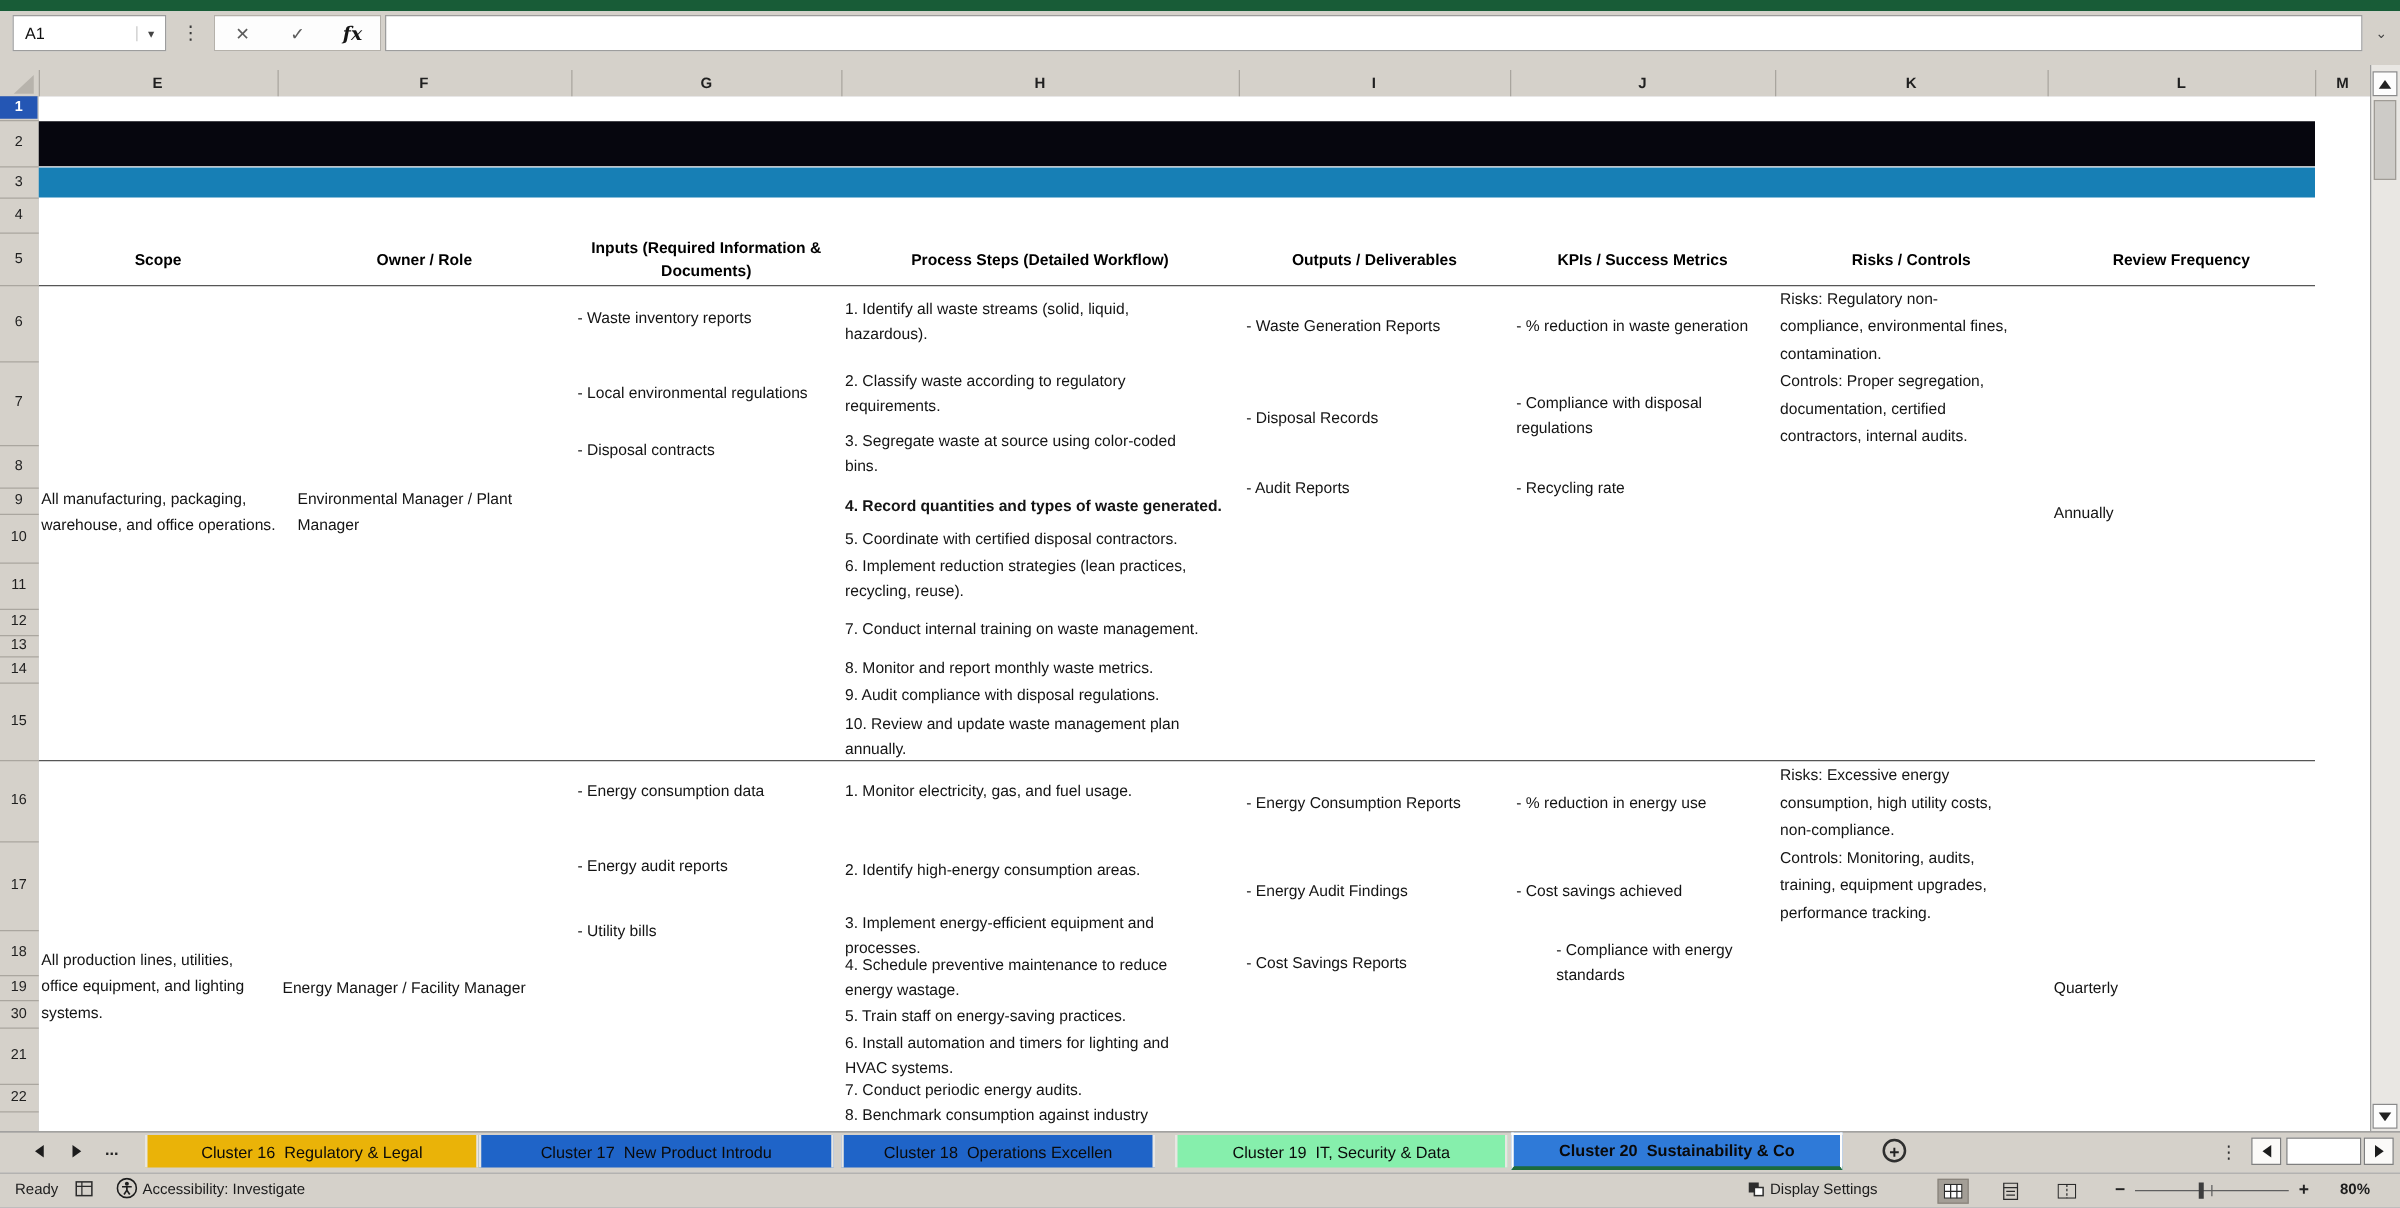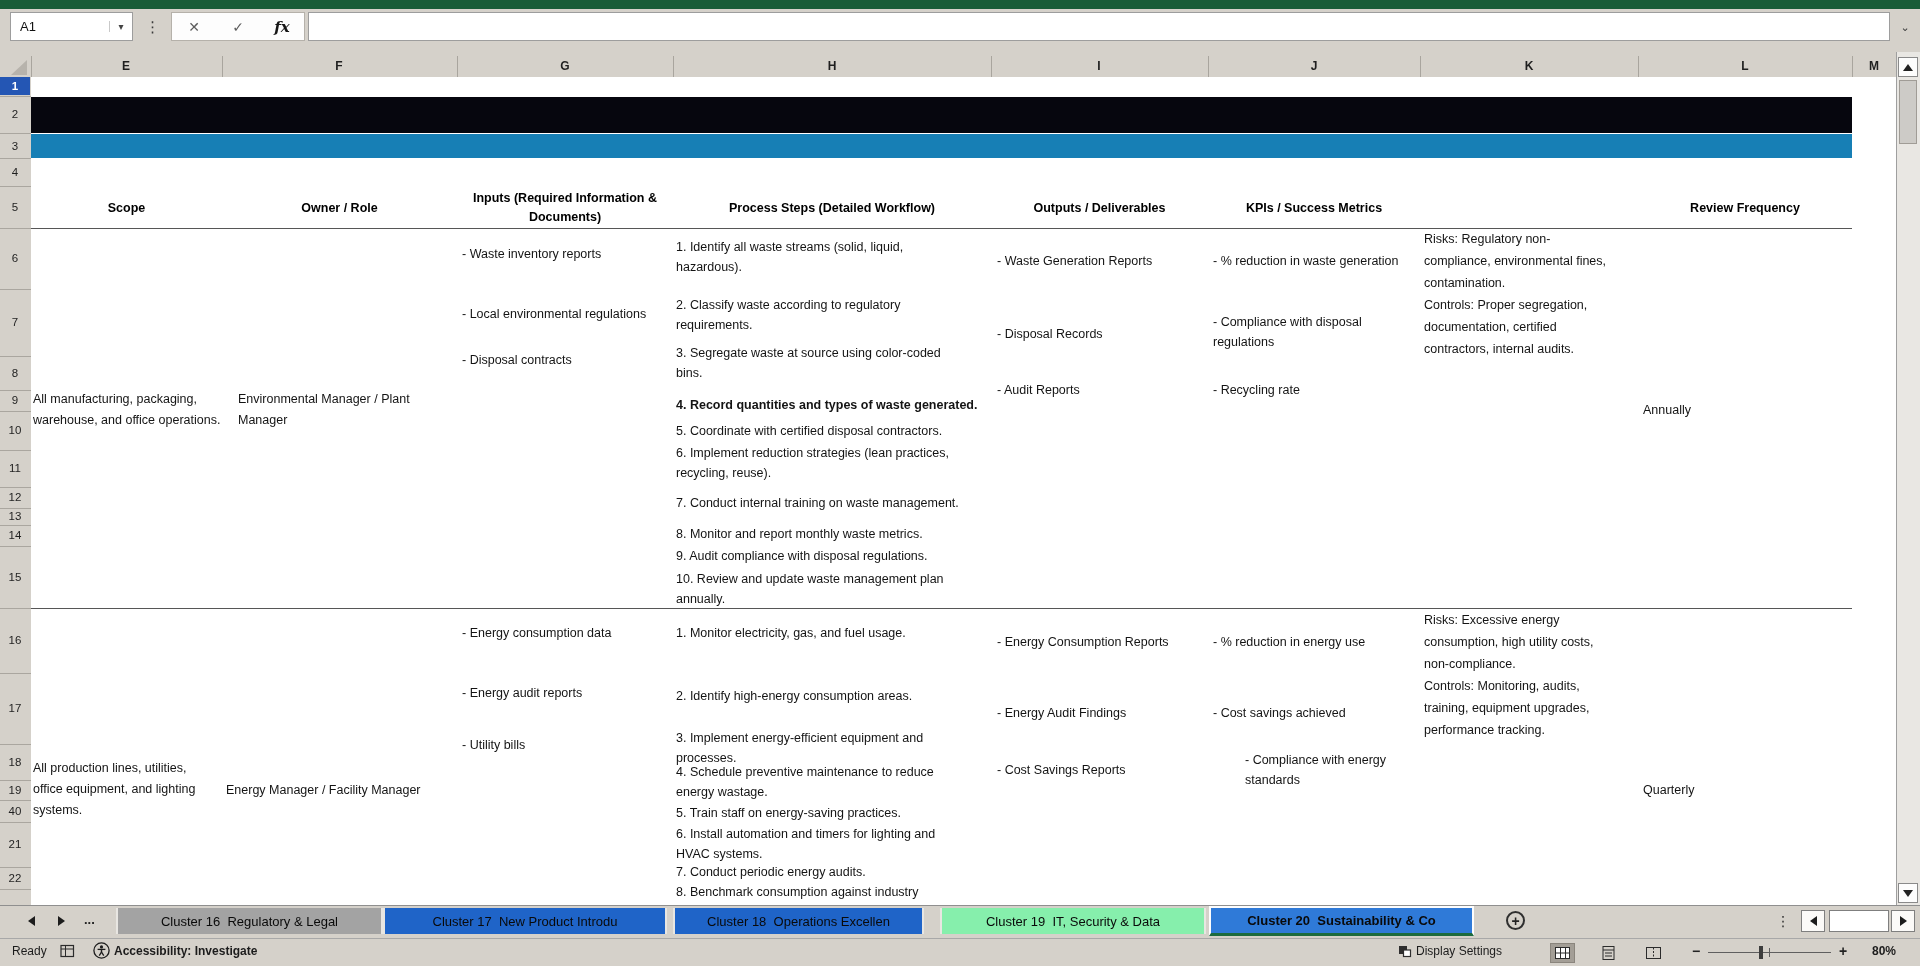--- a/index.html
+++ b/index.html
@@ -102,20 +102,21 @@
   <div class="abs band" style="top:97px;height:36px;background:#06060e;"></div>
   <div class="abs band" style="top:134px;height:24px;background:#177fb5;"></div>
 
   <div class="hdr" style="left:31px;width:191px;">Scope</div>
   <div class="hdr" style="left:222px;width:235px;">Owner / Role</div>
   <div class="hdr" style="left:457px;width:216px;">Inputs (Required Information &amp;
 Documents)</div>
   <div class="hdr" style="left:673px;width:318px;">Process Steps (Detailed Workflow)</div>
   <div class="hdr" style="left:991px;width:217px;">Outputs / Deliverables</div>
   <div class="hdr" style="left:1208px;width:212px;">KPIs / Success Metrics</div>
+  <div class="hdr" style="left:1420px;width:218px;">Risks / Controls</div>
   <div class="hdr" style="left:1638px;width:214px;">Review Frequency</div>
 
   <div class="tline" style="top:228px;"></div>
   <div class="tline" style="top:608px;"></div>
 
   <div class="ct lh21" style="left:33px;top:389px;">All manufacturing, packaging,
 warehouse, and office operations.</div>
   <div class="ct lh21" style="left:226px;top:389px;margin-left:12px;">Environmental Manager / Plant
 Manager</div>
   <div class="ct" style="left:462px;top:244px;">- Waste inventory reports</div>
@@ -195,21 +196,21 @@
 
   <div class="abs tabbar"></div>
   <div class="tabnav" style="left:22px;">
       <div class="tri-l"></div>
     </div>
   <div class="tabnav" style="left:52px;">
       <div class="tri-r"></div>
     </div>
   <div class="abs tabdots" style="left: 84px;">...</div>
   <div id="tabs-host">
-      <div class="sheet-tab" style="left: 116px; width: 267px; background: #a3a3a3;">Cluster 16  Regulatory &amp; Legal</div>
+      <div class="sheet-tab" style="left: 116px; width: 267px; background: #eab308;">Cluster 16  Regulatory &amp; Legal</div>
       <div class="sheet-tab" style="left: 383px; width: 284px; background: rgb(31, 100, 200);">Cluster 17  New Product Introdu</div>
       <div class="sheet-tab" style="left: 673px; width: 251px; background: rgb(31, 100, 200);">Cluster 18  Operations Excellen</div>
       <div class="sheet-tab" style="left: 940px; width: 266px; background: #86efac;">Cluster 19  IT, Security &amp; Data</div>
       <div class="sheet-tab active" style="left: 1209px; width: 265px; background: rgb(47, 122, 216);">Cluster 20  Sustainability &amp; Co</div>
     </div>
   <div class="abs addsheet">+</div>
   <div class="abs tb-kebab">⋮</div>
   <div class="tb-btn" style="left:1801px;">
       <div class="tri-l"></div>
     </div>
@@ -226,21 +227,21 @@
     <line x1="5.5" y1="1.5" x2="5.5" y2="12.5" stroke="#2b2b2b" stroke-width="1"></line>
   </svg>
   <svg class="abs" style="left:93px;top:942px;" width="17" height="17">
     <circle cx="8.5" cy="8.5" r="7.6" fill="none" stroke="#1c1c1c" stroke-width="1.3"></circle>
     <circle cx="8.5" cy="4.9" r="1.6" fill="#1c1c1c"></circle>
     <line x1="4.6" y1="7.4" x2="12.4" y2="7.4" stroke="#1c1c1c" stroke-width="1.3"></line>
     <line x1="8.5" y1="7.2" x2="8.5" y2="10.4" stroke="#1c1c1c" stroke-width="1.4"></line>
     <line x1="8.5" y1="10.2" x2="6.2" y2="13.6" stroke="#1c1c1c" stroke-width="1.3"></line>
     <line x1="8.5" y1="10.2" x2="10.8" y2="13.6" stroke="#1c1c1c" stroke-width="1.3"></line>
   </svg>
-  <div class="st-text" style="left:114px;font-weight:700;">Accessibility: Investigate</div>
+  <div class="st-text" style="left:114px;font-weight:400;">Accessibility: Investigate</div>
   <svg class="abs" style="left:1398px;top:945px;" width="14" height="13">
     <rect x="1" y="1" width="8" height="8" fill="#2e2e2e"></rect>
     <rect x="5.5" y="5" width="7" height="6.5" fill="#fff" stroke="#2e2e2e" stroke-width="1.2"></rect>
   </svg>
   <div class="st-text" style="left:1416px;">Display Settings</div>
   <div class="viewbtn sel" style="left:1550px;">
     <svg width="15" height="12">
       <rect x="0.5" y="0.5" width="14" height="11" fill="#fdfdfd" stroke="#2b2b2b"></rect>
       <line x1="5.5" y1="0.5" x2="5.5" y2="11.5" stroke="#2b2b2b"></line>
       <line x1="10.5" y1="0.5" x2="10.5" y2="11.5" stroke="#2b2b2b"></line>
@@ -298,21 +299,21 @@
     <div class="rownum" style="top: 421px; height: 18px; line-height: 18px;">10</div>
     <div class="rownum" style="top: 459px; height: 18px; line-height: 18px;">11</div>
     <div class="rownum" style="top: 488px; height: 18px; line-height: 18px;">12</div>
     <div class="rownum" style="top: 507px; height: 18px; line-height: 18px;">13</div>
     <div class="rownum" style="top: 526px; height: 18px; line-height: 18px;">14</div>
     <div class="rownum" style="top: 568px; height: 18px; line-height: 18px;">15</div>
     <div class="rownum" style="top: 631px; height: 18px; line-height: 18px;">16</div>
     <div class="rownum" style="top: 699px; height: 18px; line-height: 18px;">17</div>
     <div class="rownum" style="top: 753px; height: 18px; line-height: 18px;">18</div>
     <div class="rownum" style="top: 781px; height: 18px; line-height: 18px;">19</div>
-    <div class="rownum" style="top: 802px; height: 18px; line-height: 18px;">40</div>
+    <div class="rownum" style="top: 802px; height: 18px; line-height: 18px;">30</div>
     <div class="rownum" style="top: 835px; height: 18px; line-height: 18px;">21</div>
     <div class="rownum" style="top: 869px; height: 18px; line-height: 18px;">22</div>
     <div class="gutline" style="top: 96px;"></div>
     <div class="gutline" style="top: 133px;"></div>
     <div class="gutline" style="top: 158px;"></div>
     <div class="gutline" style="top: 186px;"></div>
     <div class="gutline" style="top: 228px;"></div>
     <div class="gutline" style="top: 289px;"></div>
     <div class="gutline" style="top: 356px;"></div>
     <div class="gutline" style="top: 390px;"></div>

